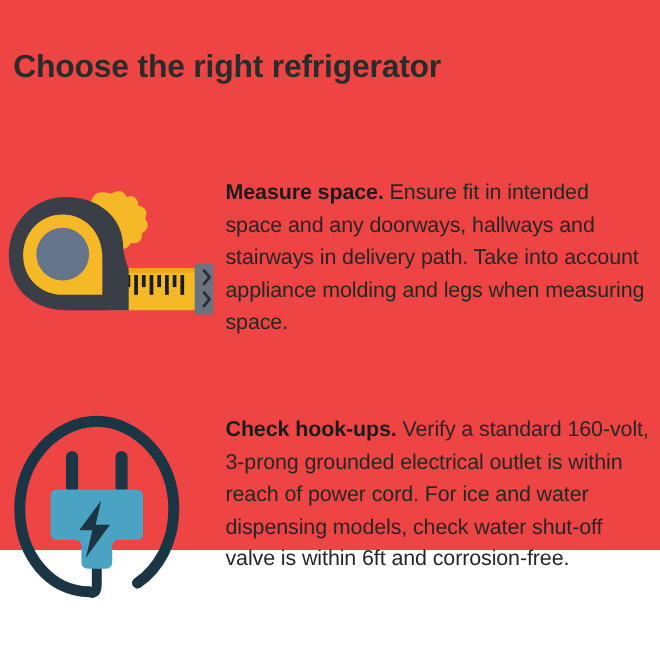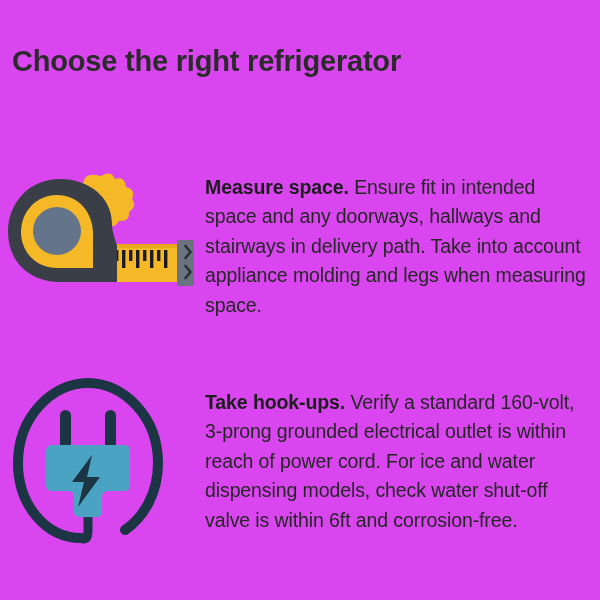--- a/index.html
+++ b/index.html
@@ -10,22 +10,22 @@
   body {
     width: 600px;
     height: 600px;
     font-family: "Liberation Sans", sans-serif;
     -webkit-font-smoothing: antialiased;
     overflow: hidden;
   }
   .page {
     position: relative;
     width: 600px;
-    height: 600px;
-    background: #d946ef;
+    height: 500px;
+    background: #ef4444;
     box-sizing: border-box;
   }
 
   
   .page-title {
     position: absolute;
     left: 12px;
     top: 44px;
     margin: 0;
     font-size: 29px;
@@ -35,21 +35,21 @@
     color: #2b2b2b;
     white-space: nowrap;
   }
 
   
   .row {
     position: absolute;
     left: 0;
     width: 600px;
     display: flex;
-    align-items: flex-end;
+    align-items: center;
   }
   .row-measure { top: 150px; }
   .row-hookups { top: 365px; }
 
   .icon-cell {
     position: relative;
     width: 205px;
     flex: 0 0 205px;
     height: 170px;
   }
@@ -195,17 +195,17 @@
           </g>
 
           <g>
             <path d="M84 90 L 64 117 L 76 117 L 70 142 L 92 112 L 79 112 Z" fill="#1c3545"></path>
           </g>
         </svg>
       </div>
     </div>
 
     <div class="text-cell">
-      <p class="para"><span class="lead">Take hook-ups.</span><span class="lead"></span><span> Verify a standard 160-volt, 3-prong grounded electrical outlet is within reach of power cord. For ice and water dispensing models, check water shut-off valve is within 6ft and corrosion-free.</span></p>
+      <p class="para"><span class="lead">Check hook-ups.</span><span class="lead"></span><span> Verify a standard 160-volt, 3-prong grounded electrical outlet is within reach of power cord. For ice and water dispensing models, check water shut-off valve is within 6ft and corrosion-free.</span></p>
     </div>
   </div>
 
 </div>
 
 </body></html>

